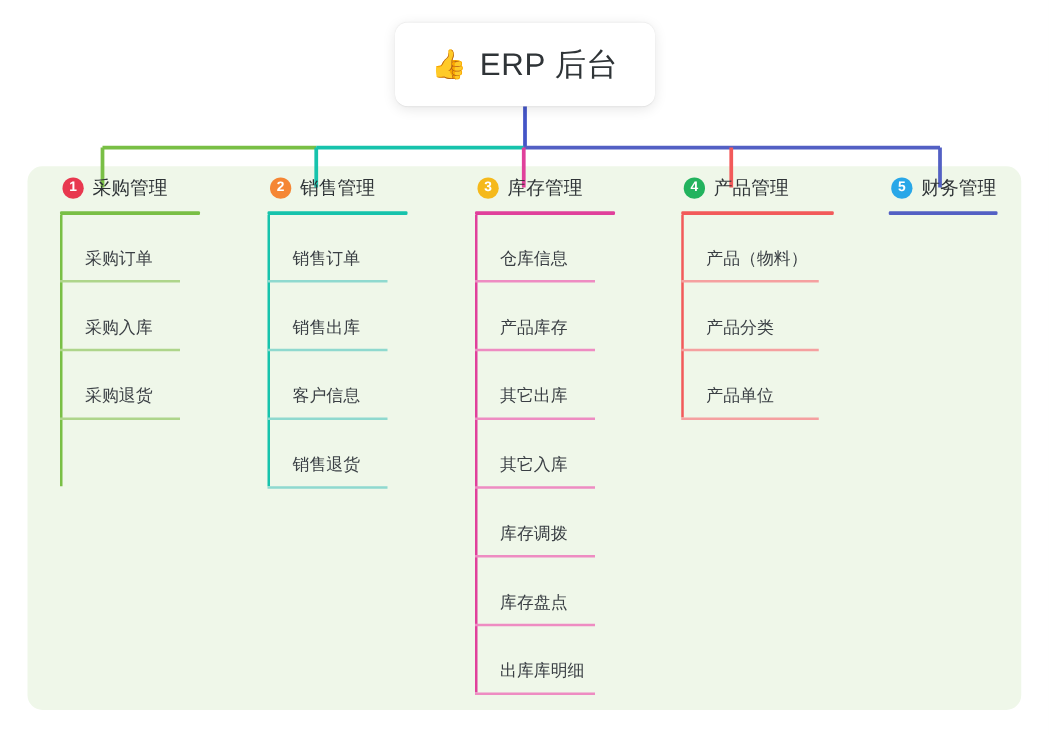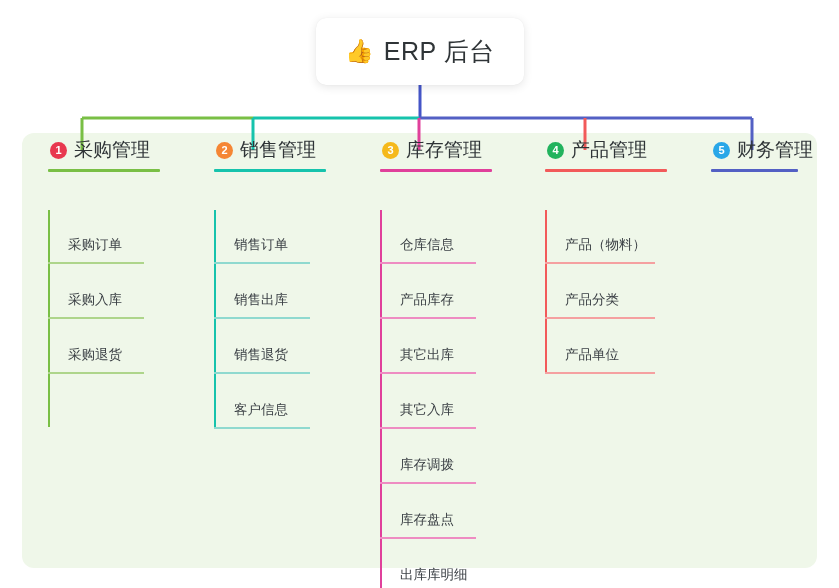--- a/index.html
+++ b/index.html
@@ -90,33 +90,32 @@
     height: 17px;
     border-radius: 50%;
     color: #ffffff;
     font-size: 11px;
     line-height: 17px;
     text-align: center;
     font-weight: bold;
     flex: 0 0 auto;
   }
   .col-title {
-    font-size: 19px;
+    font-size: 15px;
     color: #2f3437;
     white-space: nowrap;
   }
   .col-underline {
     height: 3px;
     border-radius: 1px;
     margin-top: 2px;
   }
   .items {
     position: relative;
     padding-top: 0px;
-    margin-top: 38px;
   }
   .spine {
     position: absolute;
     left: 14px;
     top: 0;
     width: 2px;
   }
   .leaf {
     position: relative;
     height: 55px;
@@ -192,25 +191,25 @@
         <div class="spine" style="background: rgb(22, 195, 172); height: 217px;"></div>
         <div class="leaf">
           <div class="leaf-label">销售订单</div>
           <div class="leaf-underline" style="background: rgb(143, 217, 207); width: 96px;"></div>
         </div>
         <div class="leaf">
           <div class="leaf-label">销售出库</div>
           <div class="leaf-underline" style="background: rgb(143, 217, 207); width: 96px;"></div>
         </div>
         <div class="leaf">
+          <div class="leaf-label">客户信息</div>
+          <div class="leaf-underline" style="background: rgb(143, 217, 207); width: 96px;"></div>
+        </div>
+        <div class="leaf">
           <div class="leaf-label">销售退货</div>
-          <div class="leaf-underline" style="background: rgb(143, 217, 207); width: 96px;"></div>
-        </div>
-        <div class="leaf">
-          <div class="leaf-label">客户信息</div>
           <div class="leaf-underline" style="background: rgb(143, 217, 207); width: 96px;"></div>
         </div>
       </div>
     </div>
     <div class="column" style="left: 366px; width: 150px;">
       <div class="col-header">
         <span class="badge" style="background: rgb(245, 185, 27);">3</span>
         <span class="col-title">库存管理</span>
       </div>
       <div class="col-underline" style="background: rgb(224, 64, 155); width: 112px; margin-left: 14px;"></div>

